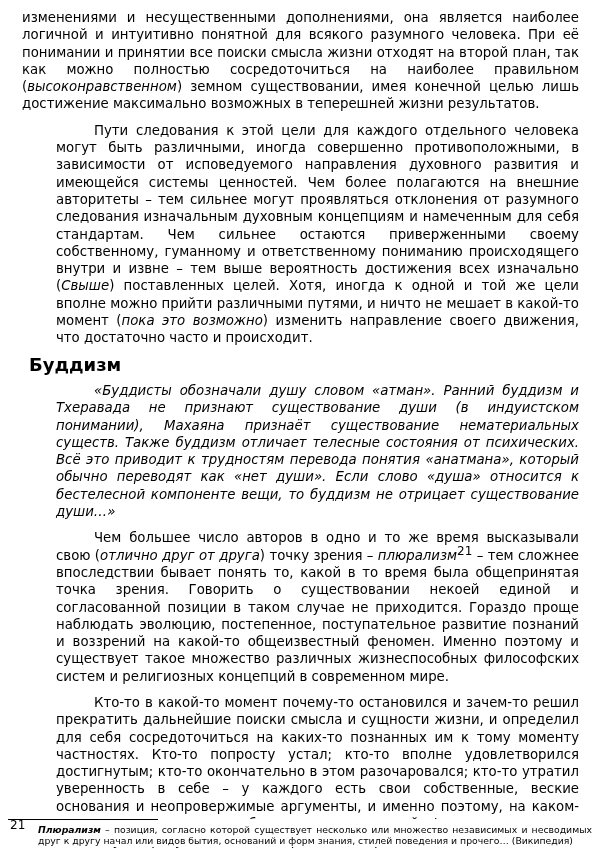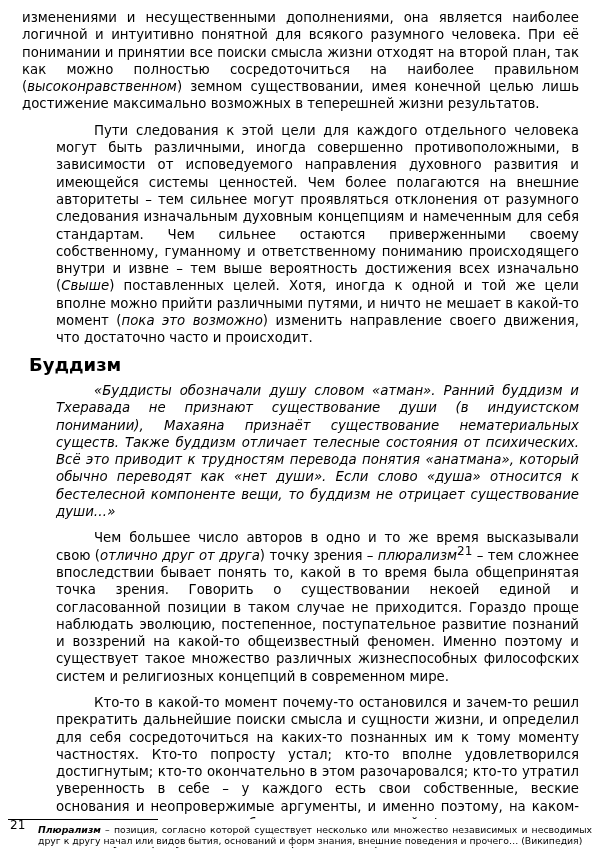--- a/index.html
+++ b/index.html
@@ -63,16 +63,16 @@
       <p class="paragraph indent"><span>Пути следования к этой цели для каждого отдельного человека могут быть различными, иногда совершенно противоположными, в зависимости от исповедуемого направления духовного развития и имеющейся системы ценностей. Чем более полагаются на внешние авторитеты – тем сильнее могут проявляться отклонения от разумного следования изначальным духовным концепциям и намеченным для себя стандартам. Чем сильнее остаются приверженными своему собственному, гуманному и ответственному пониманию происходящего внутри и извне – тем выше вероятность достижения всех изначально (</span><span class="it">Свыше</span><span>) поставленных целей. Хотя, иногда к одной и той же цели вполне можно прийти различными путями, и ничто не мешает в какой-то момент (</span><span class="it">пока это возможно</span><span>) изменить направление своего движения, что достаточно часто и происходит.</span></p>
       <p class="heading"><span class="bd">Буддизм</span></p>
       <p class="quote indent"><span class="it">«Буддисты обозначали душу словом «атман». Ранний буддизм и Тхеравада не признают существование души (в индуистском понимании), Махаяна признаёт существование нематериальных существ. Также буддизм отличает телесные состояния от психических. Всё это приводит к трудностям перевода понятия «анатмана», который обычно переводят как «нет души». Если слово «душа» относится к бестелесной компоненте вещи, то буддизм не отрицает существование души…»</span></p>
       <p class="paragraph indent"><span>Чем большее число авторов в одно и то же время высказывали свою (</span><span class="it">отлично друг от друга</span><span>) точку зрения – </span><span class="it">плюрализм</span><sup>21</sup><span> – тем сложнее впоследствии бывает понять то, какой в то время была общепринятая точка зрения. Говорить о существовании некоей единой и согласованной позиции в таком случае не приходится. Гораздо проще наблюдать эволюцию, постепенное, поступательное развитие познаний и воззрений на какой-то общеизвестный феномен. Именно поэтому и существует такое множество различных жизнеспособных философских систем и религиозных концепций в современном мире.</span></p>
       <p class="paragraph indent"><span>Кто-то в какой-то момент почему-то остановился и зачем-то решил прекратить дальнейшие поиски смысла и сущности жизни, и определил для себя сосредоточиться на каких-то познанных им к тому моменту частностях. Кто-то попросту устал; кто-то вполне удовлетворился достигнутым; кто-то окончательно в этом разочаровался; кто-то утратил уверенность в себе – у каждого есть свои собственные, веские основания и неопровержимые аргументы, и именно поэтому, на каком-то этапе развития ими были именно в такой форме и изложены достигнутые результаты, некоторые из которых</span></p>
     </div>
   <div class="footnote">
     <div class="footnote-rule"></div>
     <div class="footnote-body">
       <div class="fn-marker"><sup id="fn-marker">21</sup></div>
-      <div class="fn-text" id="fn-text"><span class="it bd">Плюрализм</span><span> – позиция, согласно которой существует несколько или множество независимых и несводимых друг к другу начал или видов бытия, оснований и форм знания, внешние поведения и прочего… (Википедия)</span></div>
+      <div class="fn-text" id="fn-text"><span class="it bd">Плюрализм</span><span> – позиция, согласно которой существует несколько или множество независимых и несводимых друг к другу начал или видов бытия, оснований и форм знания, стилей поведения и прочего… (Википедия)</span></div>
     </div>
   </div>
 </div>
 
 </body></html>

